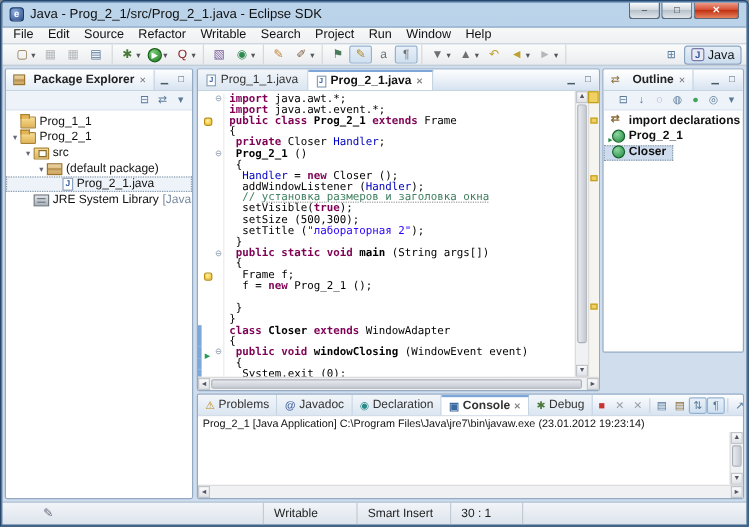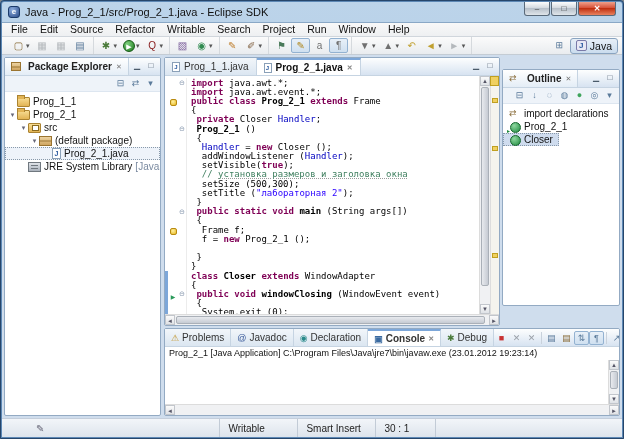--- a/index.html
+++ b/index.html
@@ -91,21 +91,21 @@
   .vthumb { position:absolute; left:1px; right:1px; top:11px; bottom:28px; background:linear-gradient(90deg,#e8eaee,#c6cbd3); border:1px solid #aab0b8; border-radius:2px; }
   .eruler { position:absolute; right:0; top:0; width:9px; bottom:11px; background:#f5f4ee; border-left:1px solid #ddd; }
   .rmark { position:absolute; left:1px; width:6px; height:5px; background:#f0d060; border:1px solid #c0a020; }
   .rcorner { position:absolute; right:0; top:0; width:9px; height:10px; background:#f0d060; border:1px solid #c0a020; }
   .ehscroll { position:absolute; left:0; right:0; bottom:0; height:11px; background:#f0f1f3; border-top:1px solid #dcdcdc; }
   .harrow { position:absolute; top:0; bottom:0; width:10px; background:linear-gradient(#fbfbfb,#dfe2e6); border:1px solid #c2c6cc; font-size:6px; text-align:center; line-height:10px; color:#556; }
   .harrow.left { left:0; } .harrow.right { right:0; }
   .hthumb { position:absolute; top:1px; bottom:1px; left:11px; right:14px; background:linear-gradient(#e8eaee,#c6cbd3); border:1px solid #aab0b8; border-radius:2px; }
   
   .olist { padding-top:3px; }
-  .orow { display:flex; align-items:center; height:13px; font-size:10px; color:#111; padding-left:6px; white-space:nowrap; }
+  .orow { display:flex; align-items:flex-start; height:13px; font-size:10px; color:#111; padding-left:6px; white-space:nowrap;font-weight:bold; }
   .orow.sel { background:#cfdcee; outline:1px dotted #8899aa; outline-offset:-1px; width:fit-content; padding-right:6px; }
   .oi { width:11px; height:10px; margin-right:4px; position:relative; flex:none; }
   .oi-class::before, .oi-class-run::before { content:""; position:absolute; left:1px; top:0; width:9px; height:9px; border-radius:50%;
         background:radial-gradient(circle at 35% 30%, #8fd8a0, #1f8a3f); border:1px solid #14662c; }
   .oi-class-run::after { content:"▸"; position:absolute; left:-2px; bottom:-2px; font-size:6px; color:#1f8a3f; }
   .oi-imports::before { content:"⇄"; position:absolute; left:0; top:-1px; font-size:9px; color:#8a6d3b; }
   
   .ctabbar { height:18px; background:linear-gradient(#fdfefe,#d7e3f1); border-bottom:1px solid #c6d4e2; display:flex; align-items:stretch; }
   .ctab { display:flex; align-items:center; gap:3px; padding:0 6px; font-size:10px; color:#333; border-right:1px solid #c6d4e2;
           background:linear-gradient(#f2f6fa,#dbe6f1); white-space:nowrap; }
@@ -370,27 +370,27 @@
             <div class="cl">
               <span class="lnrange"></span>
               <span class="lnmark"></span>
               <span class="lnfold"></span>
               <span class="lntext"><span>  addWindowListener (</span><span class="f">Handler</span><span>);</span></span>
             </div>
             <div class="cl">
               <span class="lnrange"></span>
               <span class="lnmark"></span>
               <span class="lnfold"></span>
+              <span class="lntext"><span class="c">  // </span><span class="cu">установка размеров и заголовка окна</span></span>
+            </div>
+            <div class="cl">
+              <span class="lnrange"></span>
+              <span class="lnmark"></span>
+              <span class="lnfold"></span>
               <span class="lntext"><span>  setVisible(</span><span class="k">true</span><span>);</span></span>
-            </div>
-            <div class="cl">
-              <span class="lnrange"></span>
-              <span class="lnmark"></span>
-              <span class="lnfold"></span>
-              <span class="lntext"><span class="c">  // </span><span class="cu">установка размеров и заголовка окна</span></span>
             </div>
             <div class="cl">
               <span class="lnrange"></span>
               <span class="lnmark"></span>
               <span class="lnfold"></span>
               <span class="lntext"><span>  setSize (500,300);</span></span>
             </div>
             <div class="cl">
               <span class="lnrange"></span>
               <span class="lnmark"></span>
@@ -487,21 +487,21 @@
             <div class="rmark" style="top: calc(70% + 10px);"></div>
           </div>
         <div class="ehscroll">
           <div class="harrow left">◄</div>
           <div class="hthumb"></div>
           <div class="harrow right">►</div>
         </div>
       </div>
     </div>
 
-    <div class="view" style="left:500px; right:2px; top:14px; height:237px;">
+    <div class="view" style="left:500px; right:2px; top:2px; height:237px;">
       <div class="vhead">
         <div class="vtab">
           <span class="oi oi-imports" style="width:10px;"></span>
           <span class="vt-label">Outline</span>
           <span class="vt-x">✕</span>
         </div>
         <div class="vbtns" id="ol-vbtns">
             <div class="vbtn">▁</div>
             <div class="vbtn">□</div>
           </div>

